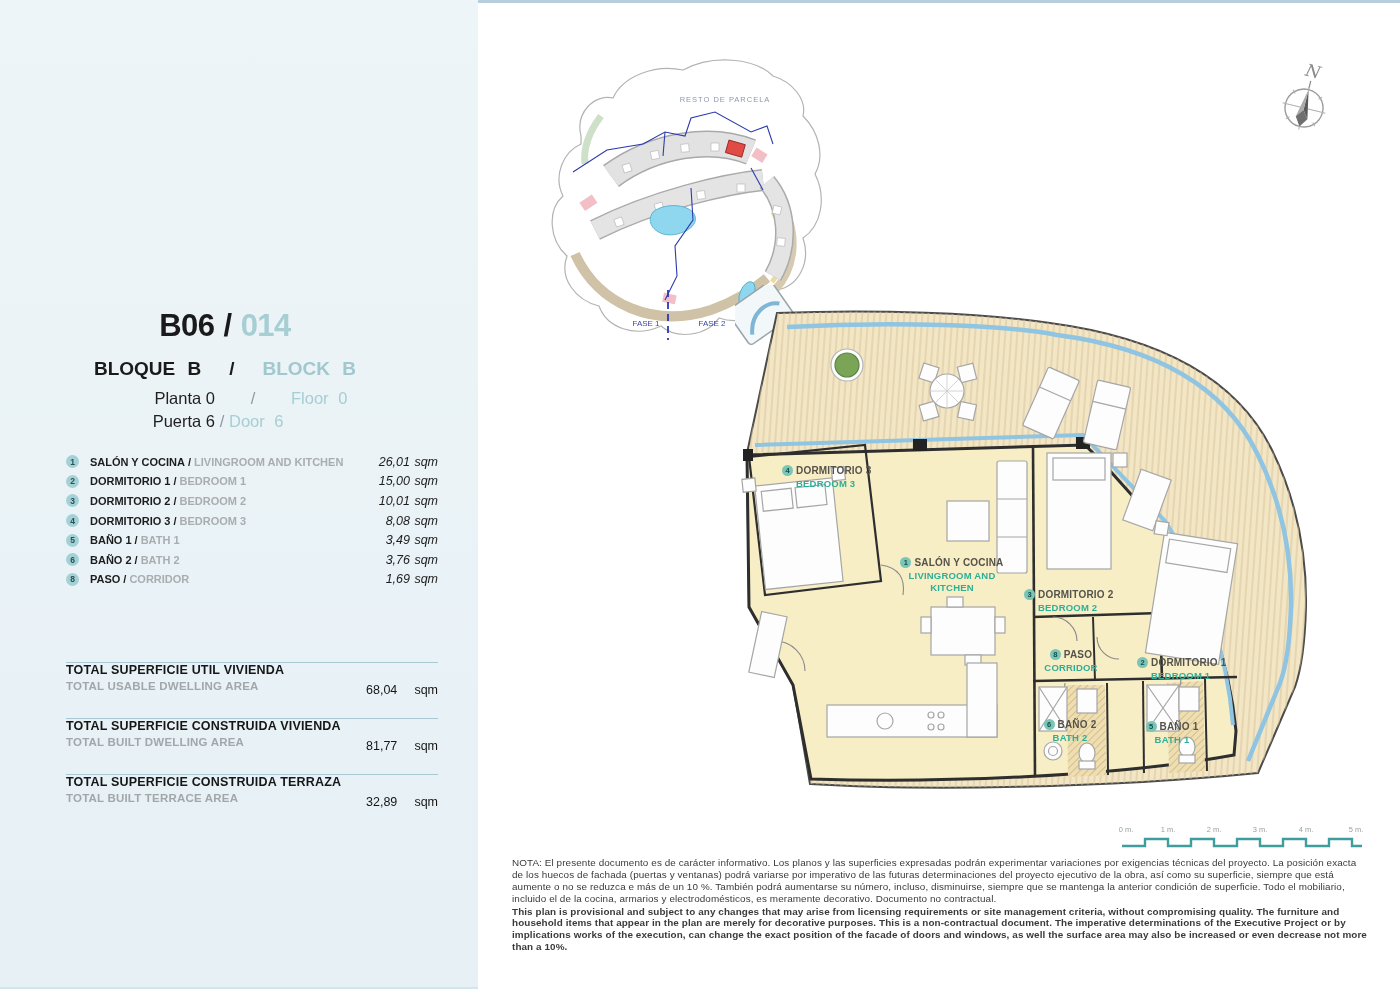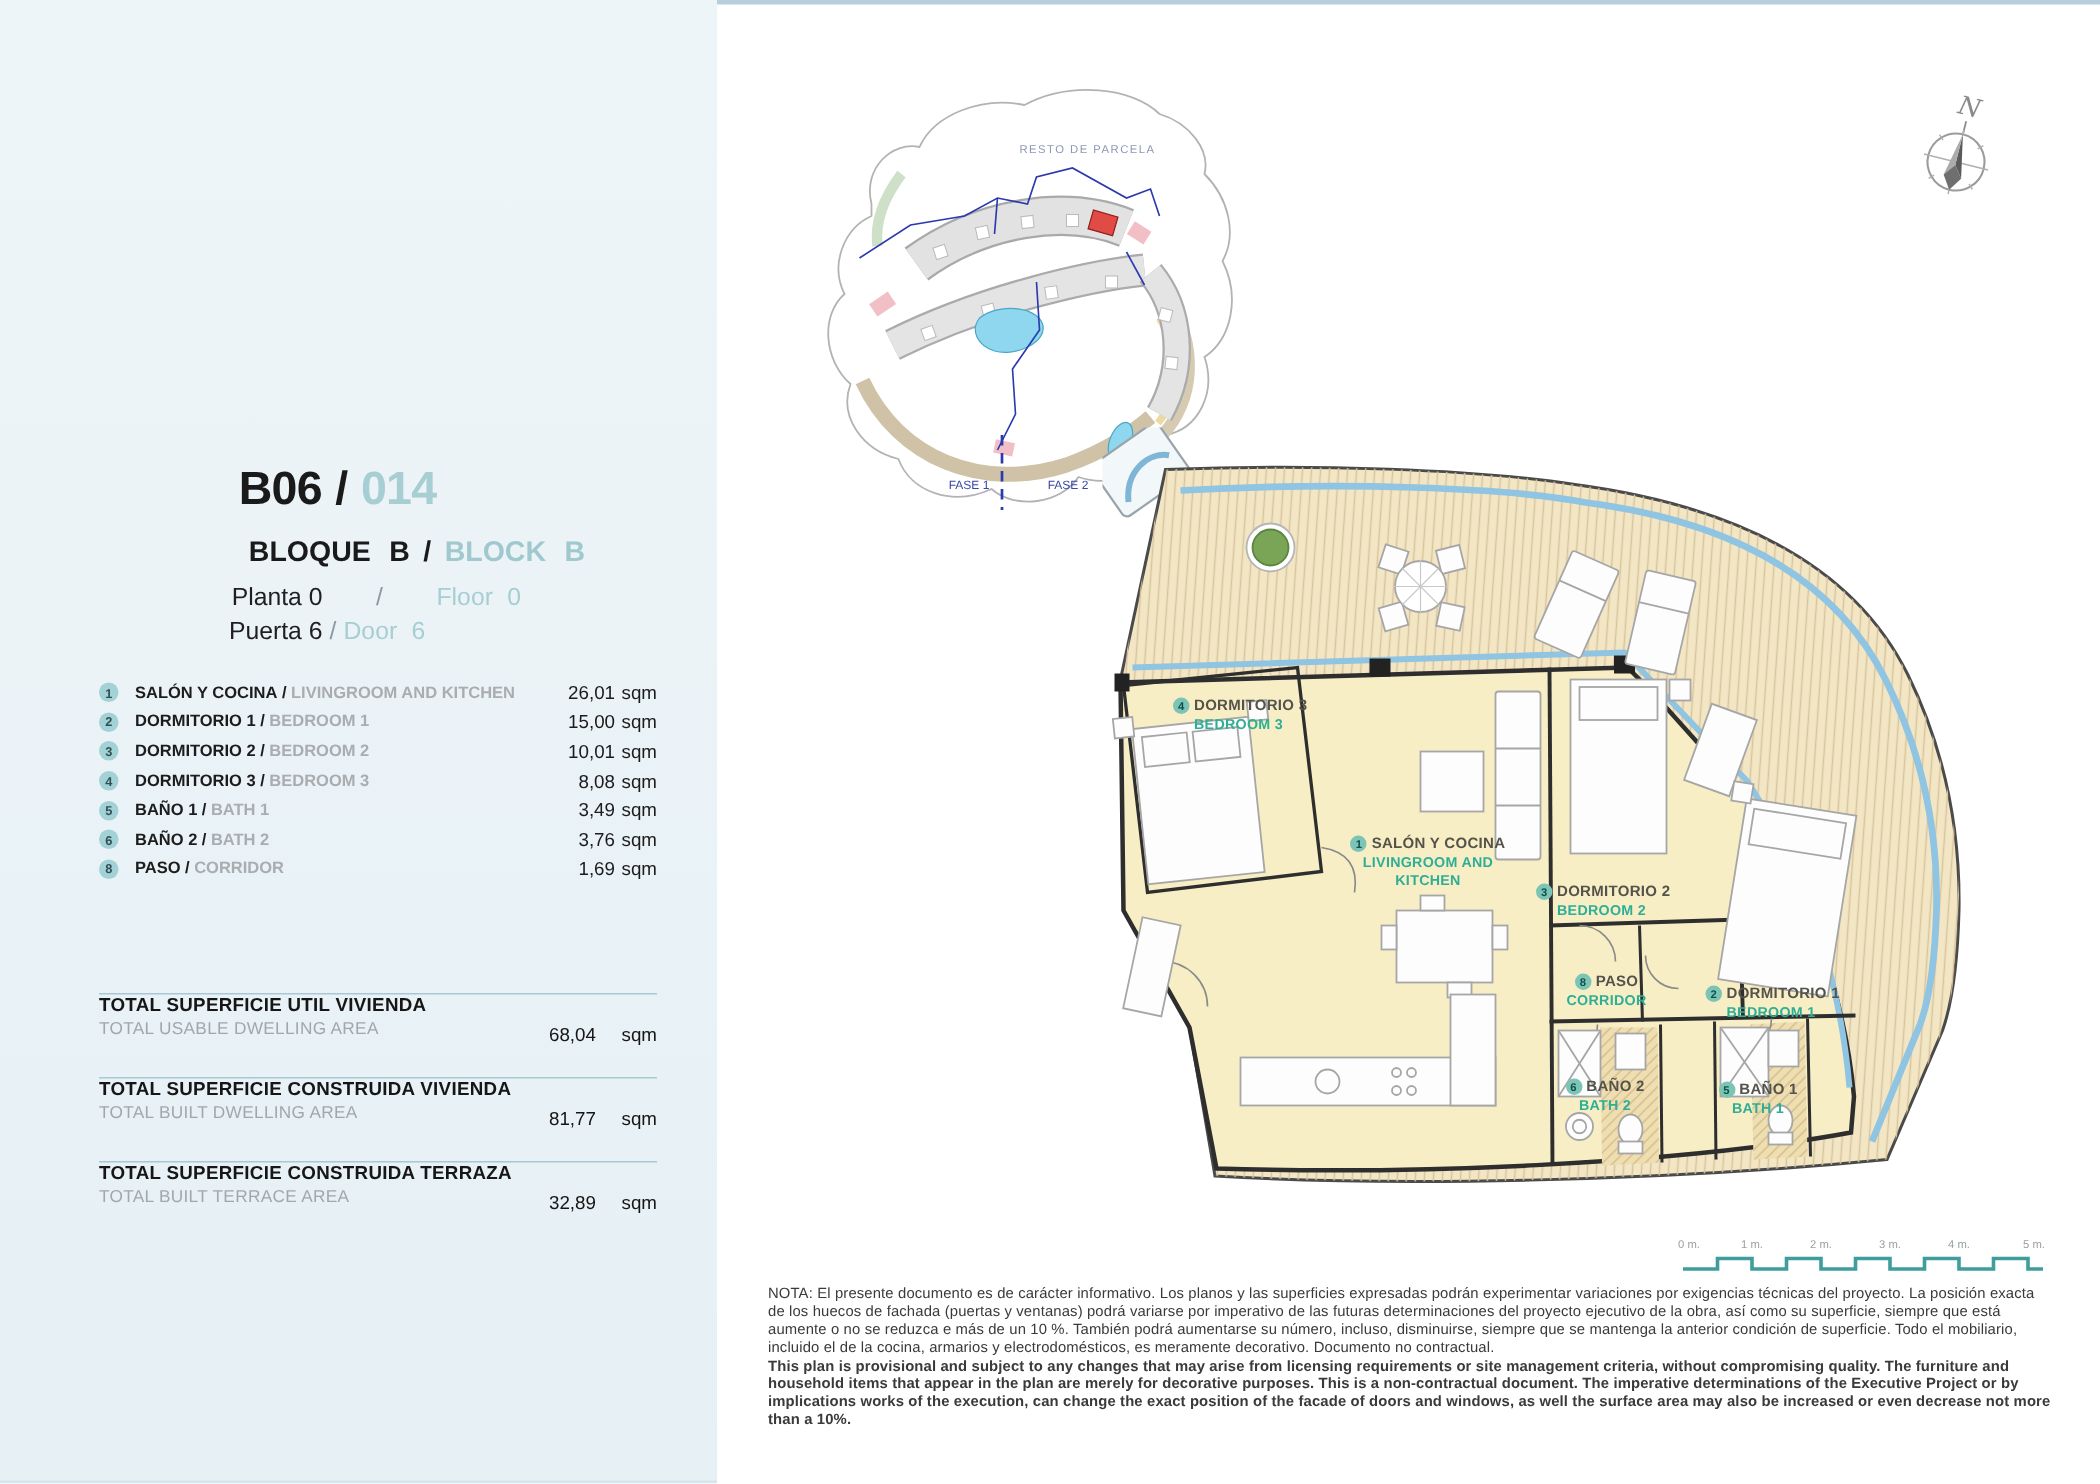--- a/index.html
+++ b/index.html
@@ -8,42 +8,42 @@
   .topline{position:absolute;top:0;left:0;width:1400px;height:3px;background:#b7cfdc;}
   .botline{position:absolute;bottom:0;left:0;width:478px;height:2px;background:#d3e5ee;}
 
   
   .sidebar{position:absolute;top:0;left:0;width:478px;height:989px;
            background:linear-gradient(#eef5f8,#e6f0f5);}
   .unit-title{position:absolute;top:308px;left:60px;width:330px;display:flex;
               justify-content:center;gap:9px;font-size:31px;font-weight:700;color:#1a1a1a;letter-spacing:-.5px;}
   .unit-title .teal{color:#a6ced3;}
   .block-line{position:absolute;top:358px;left:60px;width:330px;display:flex;
-              justify-content:flex-end;gap:9px;font-size:19px;font-weight:700;color:#1a1a1a;word-spacing:7px;}
+              justify-content:center;gap:28px;font-size:19px;font-weight:700;color:#1a1a1a;word-spacing:7px;}
   .block-line .teal{color:#9fc9ce;}
   .hline{position:absolute;left:60px;width:330px;display:grid;grid-template-columns:155px 14px 140px;
          font-size:16.5px;color:#1f1f1f;}
   .hline .es{text-align:right;}
   .hline .sep{text-align:center;color:#8d9aa0;}
   .hline .en{color:#a6ced3;word-spacing:5px;}
   .rooms{position:absolute;top:452px;left:66px;width:372px;}
   .room-row{display:grid;grid-template-columns:24px 1fr 76px;align-items:center;height:19.6px;}
   .num-circle{width:13px;height:13px;border-radius:50%;background:#a3d2d6;color:#2f4f55;
               font-size:8.5px;font-weight:700;display:flex;align-items:center;justify-content:center;}
   .room-name{font-size:11px;white-space:nowrap;}
   .room-name .es{font-weight:700;color:#1c1c1c;}
   .room-name .sep2{font-weight:700;color:#1c1c1c;margin:0 3px;}
   .room-name .en{font-weight:700;color:#a9adb0;}
-  .room-area{display:flex;justify-content:flex-end;align-items:baseline;font-size:12.5px;color:#1c1c1c;}
+  .room-area{display:flex;justify-content:flex-end;align-items:baseline;font-size:12.5px;color:#1c1c1c;font-style:italic;}
   .room-area .val{min-width:42px;text-align:right;}
   .room-area .unitw{width:28px;text-align:right;}
   .totals{position:absolute;top:662px;left:66px;width:372px;}
   .total-block{border-top:1px solid #a9c8d4;height:56px;position:relative;box-sizing:border-box;}
   .total-block .t-es{font-size:12.5px;font-weight:700;color:#161616;letter-spacing:.2px;}
-  .total-block .t-en{font-size:11.5px;font-weight:400;color:#a2a7aa;margin-top:3px;letter-spacing:.2px;}
+  .total-block .t-en{font-size:11.5px;font-weight:700;color:#a2a7aa;margin-top:3px;letter-spacing:.2px;}
   .total-val{position:absolute;right:0;top:20px;display:flex;align-items:baseline;font-size:12.5px;color:#161616;}
   .total-val .val{min-width:42px;text-align:left;}
   .total-val .unitw{width:30px;text-align:right;}
 
   
   .siteplan{position:absolute;left:515px;top:48px;}
   .compass{position:absolute;left:1278px;top:60px;}
   .floorplan{position:absolute;left:735px;top:285px;}
   .plan-label{position:absolute;line-height:1.35;white-space:nowrap;}
   .plan-label .row1{display:flex;align-items:center;gap:3px;}

